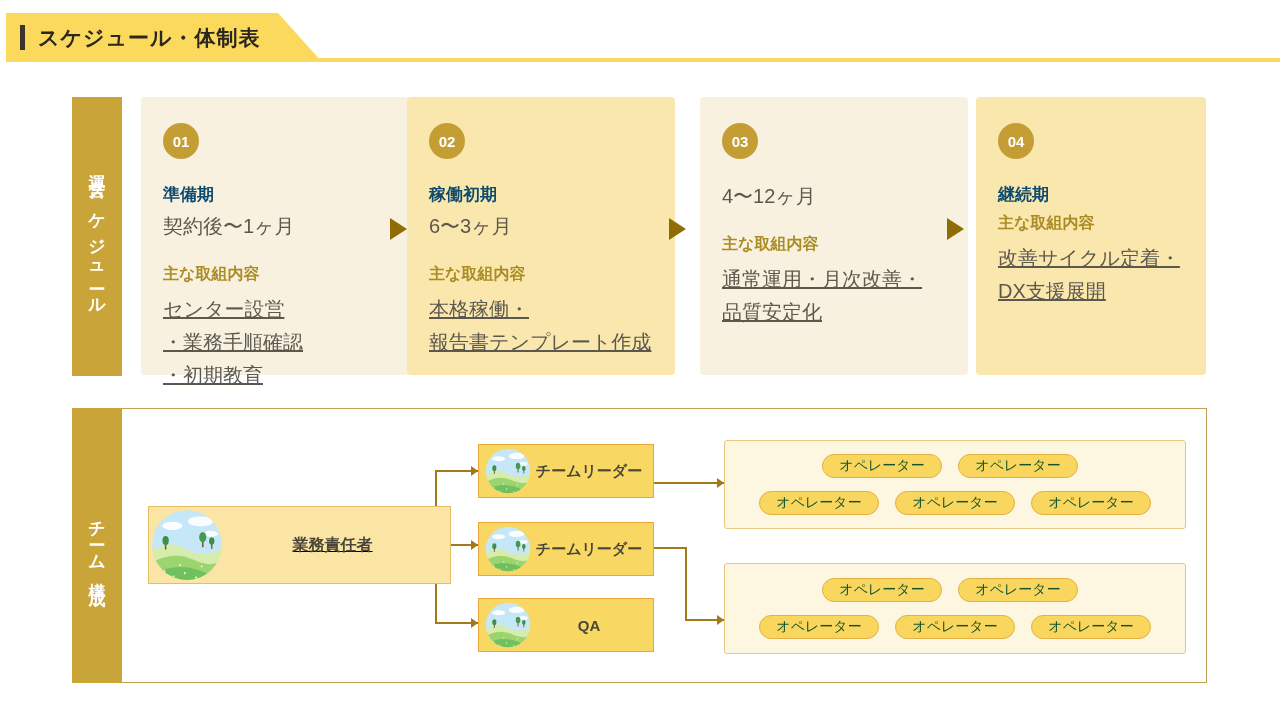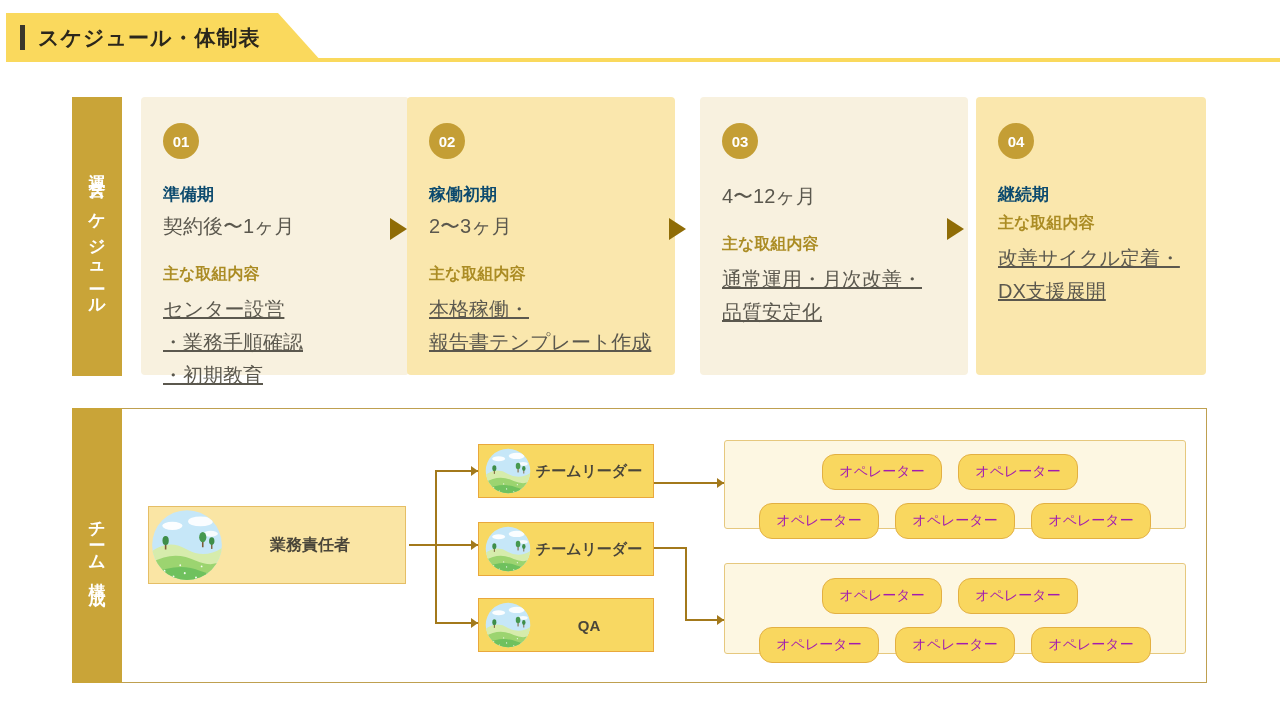--- a/index.html
+++ b/index.html
@@ -42,43 +42,43 @@
   .flow-arrow{position:absolute;top:218px;width:0;height:0;
     border-top:11px solid transparent;border-bottom:11px solid transparent;
     border-left:17px solid #8F6C06;}
   .fa1{left:390px;}.fa2{left:669px;}.fa3{left:947px;}
 
   
   .team-panel{position:absolute;left:121px;top:408px;width:1086px;height:275px;
     border:1px solid #BFA050;background:#ffffff;box-sizing:border-box;}
 
   .person-box{position:absolute;display:flex;align-items:center;box-sizing:border-box;}
-  .manager-box{left:148px;top:506px;width:258px;height:78px;background:#FAE5A4;
-    border:1px solid #E5BE66;padding:2px 8px 2px 2px;}
+  .manager-box{left:148px;top:506px;width:303px;height:78px;background:#FAE5A4;
+    border:1px solid #E5BE66;padding:2px 8px 2px 2px;text-decoration:underline;}
   .lead-box{left:478px;width:176px;height:54px;background:#F8D862;
     border:1px solid #E9A83C;padding:2px 6px;}
   .lb1{top:444px;}.lb2{top:522px;}.lb3{top:598px;}
   .person-label{flex:1;text-align:center;font-weight:600;color:#4A463A;}
   .manager-box .person-label{font-size:16px;}
   .lead-box .person-label{font-size:15px;}
   .avatar{border-radius:50%;flex:0 0 auto;display:block;}
   .avatar-lg{width:72px;height:72px;}
   .avatar-sm{width:46px;height:46px;}
 
   
   .op-group{position:absolute;left:724px;width:462px;background:#FDF7E2;
     border:1px solid #E6C87E;border-radius:3px;display:flex;flex-direction:column;
     align-items:center;box-sizing:border-box;gap:13px;}
   .og1{top:440px;height:89px;padding-top:13px;}
   .og2{top:563px;height:91px;padding-top:14px;}
   .op-row{display:flex;gap:16px;}
   .op-row.r1{transform:translateX(-5px);}
-  .op-pill{width:120px;height:36px;border-radius:13px;background:#F9D75F;
+  .op-pill{width:120px;height:24px;border-radius:13px;background:#F9D75F;
     border:1.5px solid #E3B042;display:flex;align-items:center;justify-content:center;
-    font-size:14px;color:#a21caf;box-sizing:border-box;}
+    font-size:14px;color:#14532d;box-sizing:border-box;}
 
   
   .cline{position:absolute;background:#A3791B;}
   .l-h1{left:409px;top:544px;width:69px;height:2px;}
   .l-v1{left:435px;top:470px;width:2px;height:154px;}
   .l-h2{left:435px;top:470px;width:43px;height:2px;}
   .l-h3{left:435px;top:622px;width:43px;height:2px;}
   .l-h4{left:654px;top:482px;width:70px;height:2px;}
   .l-h5{left:654px;top:547px;width:33px;height:2px;}
   .l-v2{left:685px;top:547px;width:2px;height:74px;}
@@ -153,21 +153,21 @@
     <div class="act-line">・初期教育</div>
   </div>
 
   <div class="flow-arrow fa1"></div>
 
   <div class="card yellow c2">
     <div class="num-circle">
       <span>02</span>
     </div>
     <div class="phase-name">稼働初期</div>
-    <div class="phase-period">2〜3ヶ月</div>
+    <div class="phase-period">6〜3ヶ月</div>
     <div class="act-heading">主な取組内容</div>
     <div class="act-line">本格稼働・</div>
     <div class="act-line">報告書テンプレート作成</div>
   </div>
 
   <div class="flow-arrow fa2"></div>
 
   <div class="card cream c3">
     <div class="num-circle">
       <span>03</span>

